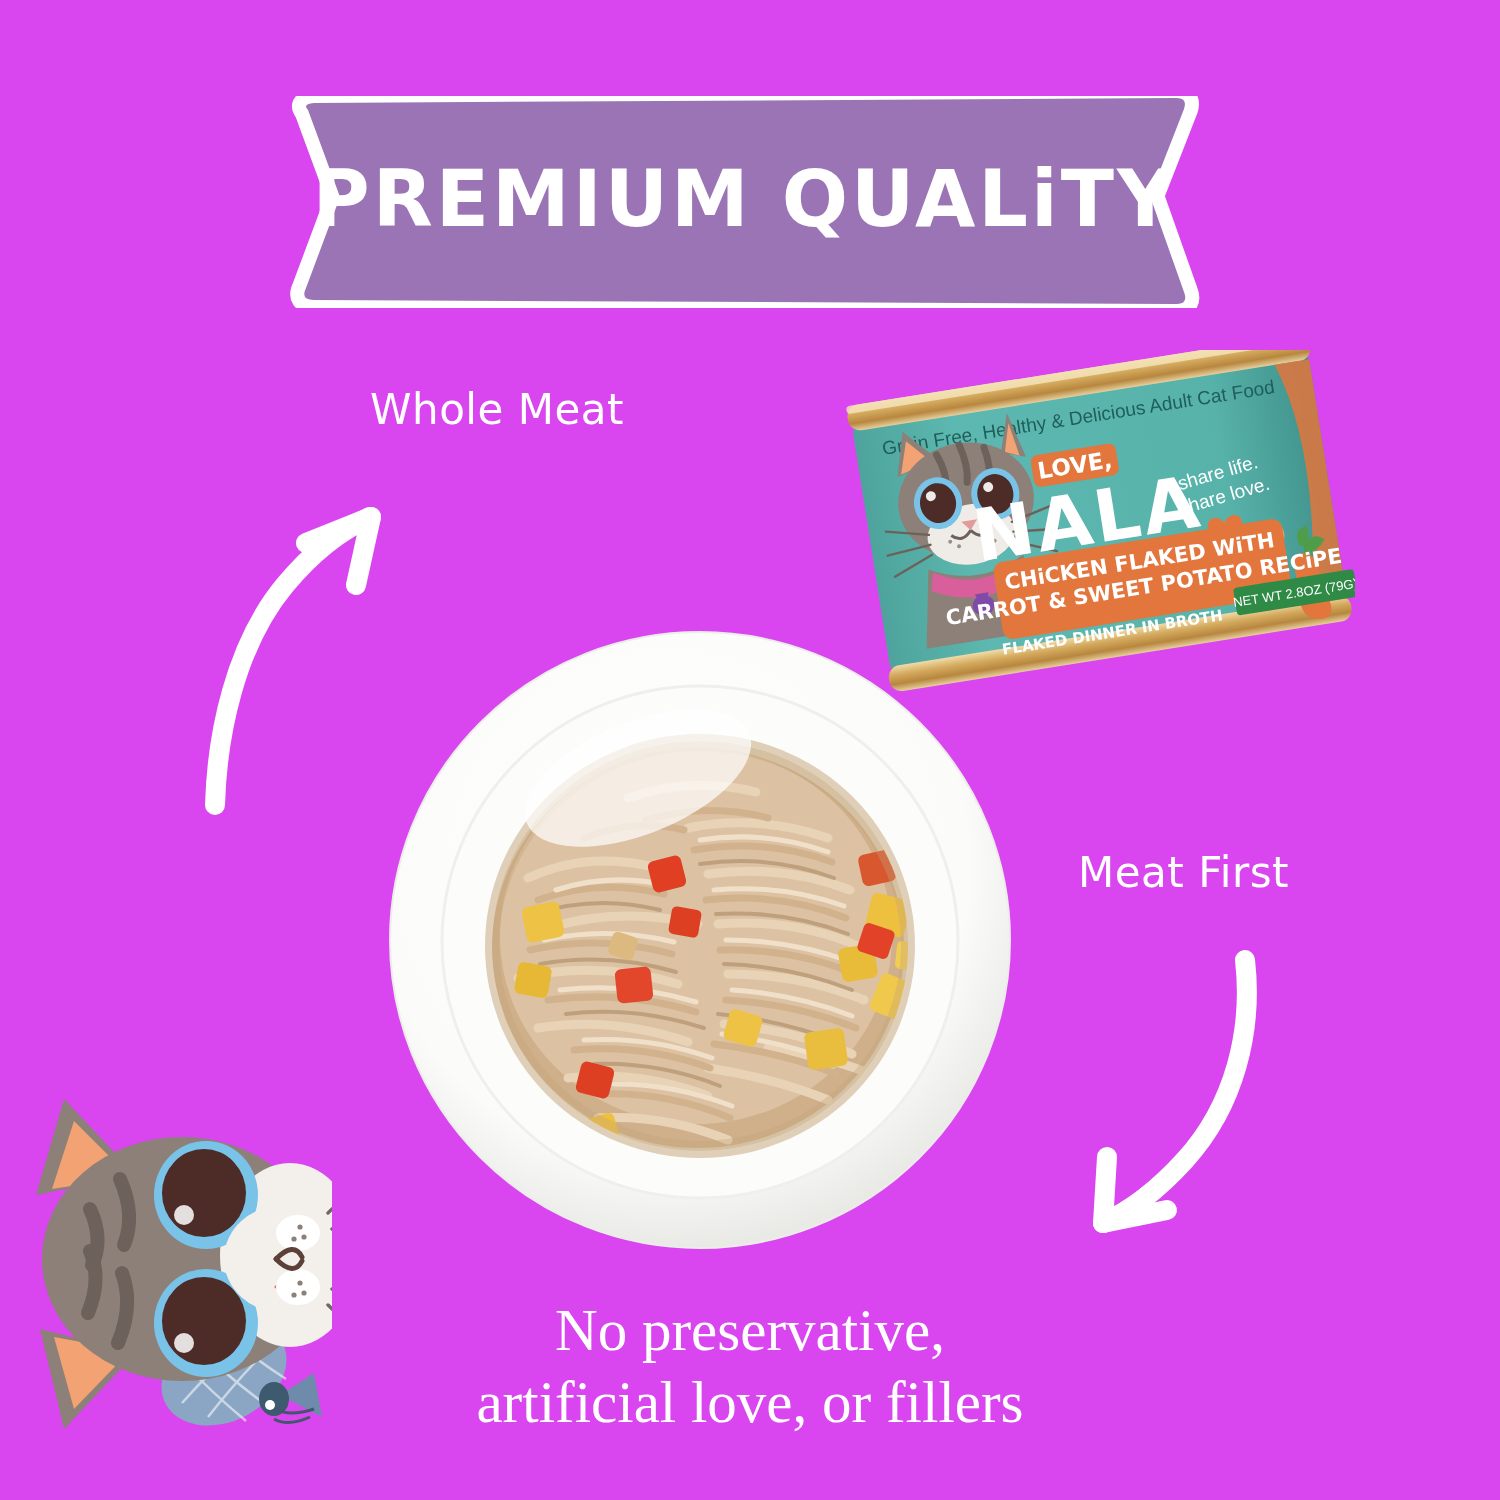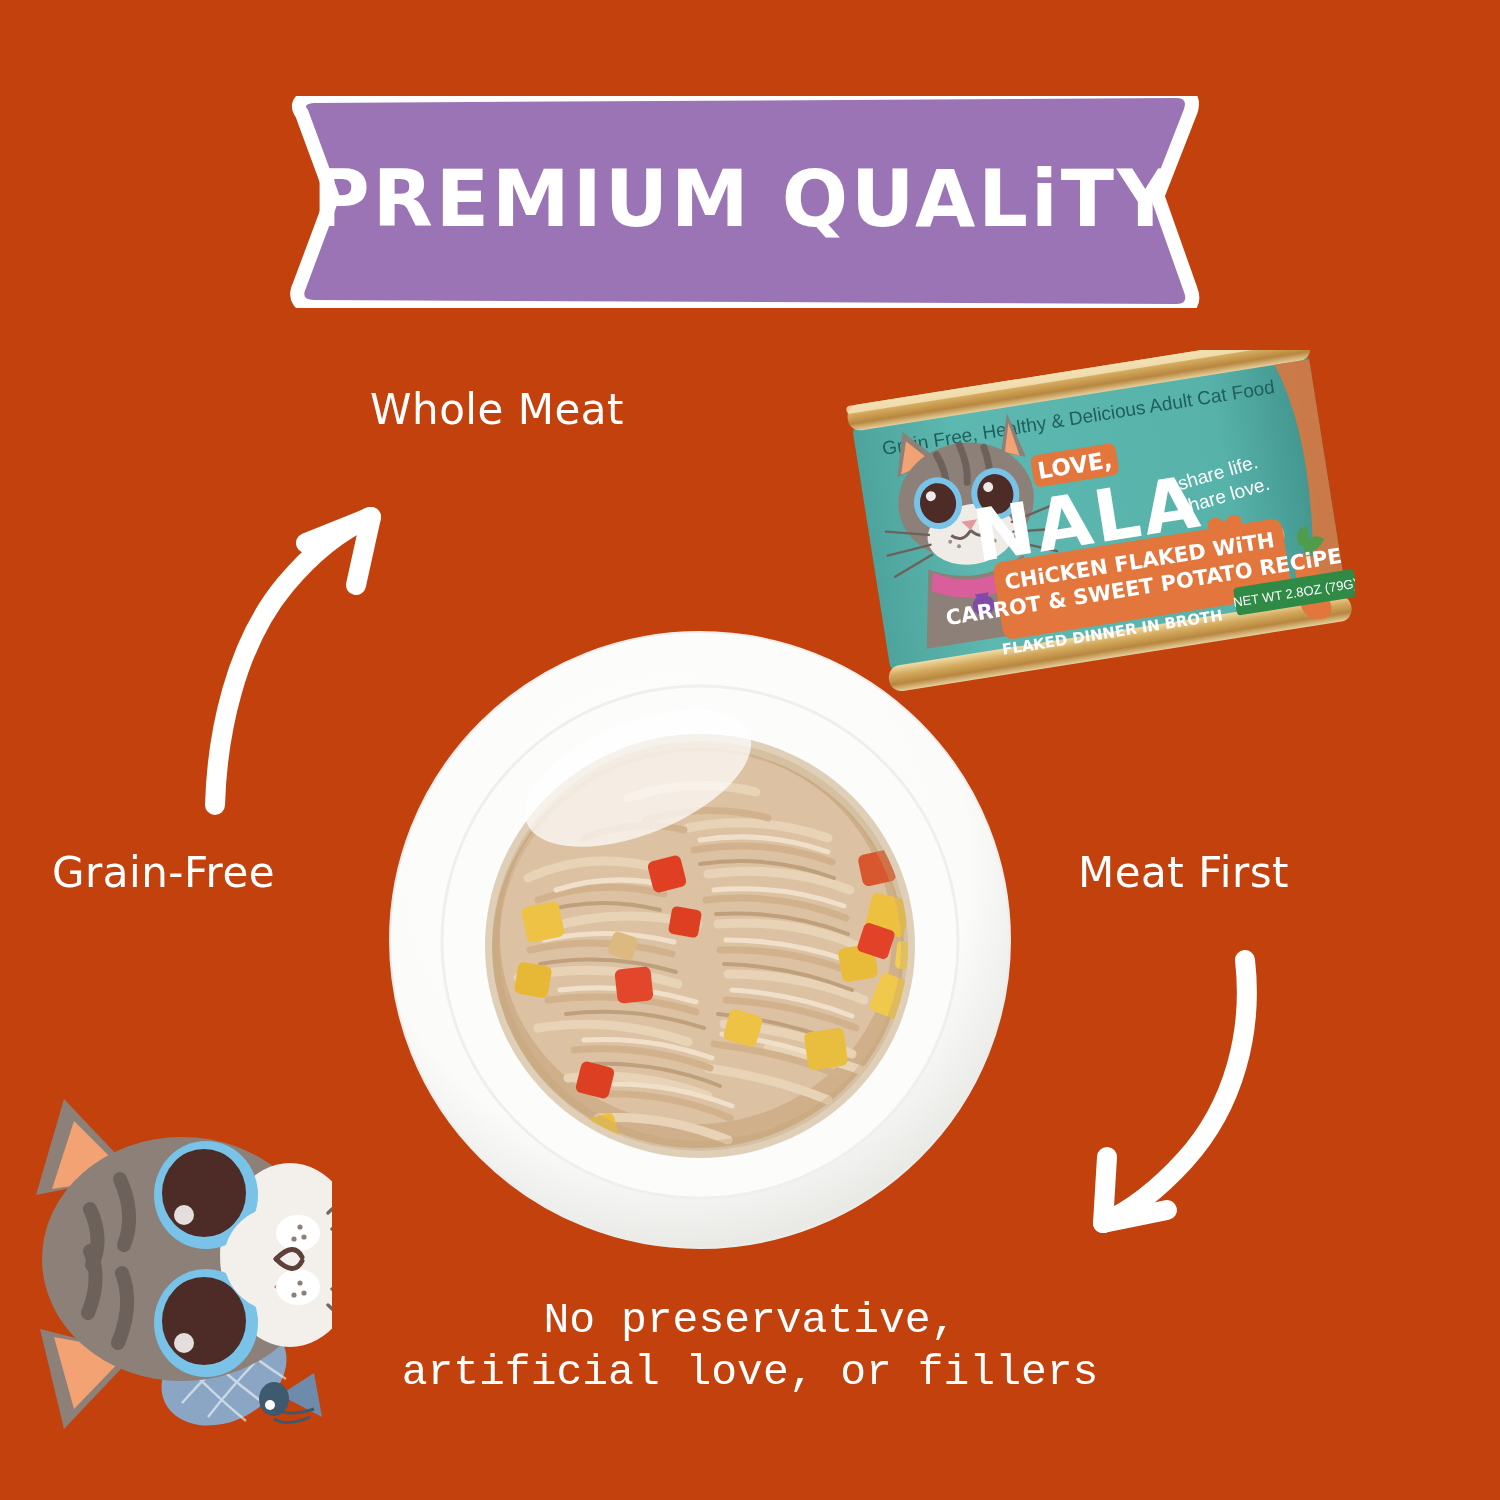--- a/index.html
+++ b/index.html
@@ -5,21 +5,21 @@
   html, body {
     margin: 0;
     padding: 0;
     background: #ffffff;
   }
   #stage {
     position: relative;
     width: 1500px;
     height: 1500px;
     overflow: hidden;
-    background: #c2410c;
+    background: #d946ef;
     font-family: "Liberation Sans", sans-serif;
   }
 
   
   .banner-wrap {
     position: absolute;
     left: 272px;
     top: 96px;
     width: 945px;
     height: 212px;
@@ -57,23 +57,23 @@
   #feat-grain-free { left: 52px;  top: 848px; }
   #feat-meat-first { left: 1078px; top: 848px; }
 
   .caption {
     position: absolute;
     left: 0;
     right: 0;
     top: 1295px;
     text-align: center;
     color: #ffffff;
-    font-size: 43px;
+    font-size: 59px;
     line-height: 1.22;
-    font-family: Liberation Mono, monospace;
+    font-family: Liberation Serif, serif;
   }
 
   
   .arrow { position: absolute; }
   #arrow-up   { left: 175px; top: 485px; width: 240px; height: 340px; }
   #arrow-down { left: 1045px; top: 935px; width: 260px; height: 310px; }
 
   
   #bowl-wrap {
     position: absolute;
@@ -120,21 +120,20 @@
     <path d="M 196 32 L 181 100" fill="none" stroke="#ffffff" stroke-width="20" stroke-linecap="round"></path>
   </svg>
 
   <svg class="arrow" id="arrow-down" viewBox="0 0 260 310">
     <path d="M 200 25 C 208 95 190 170 140 225 C 110 258 85 276 58 288" fill="none" stroke="#ffffff" stroke-width="20" stroke-linecap="round"></path>
     <path d="M 58 288 L 62 222" fill="none" stroke="#ffffff" stroke-width="20" stroke-linecap="round"></path>
     <path d="M 58 288 L 122 275" fill="none" stroke="#ffffff" stroke-width="20" stroke-linecap="round"></path>
   </svg>
 
   <div class="feat" id="feat-whole-meat">Whole Meat</div>
-  <div class="feat" id="feat-grain-free">Grain-Free</div>
   <div class="feat" id="feat-meat-first">Meat First</div>
 
   <div class="caption">
     <div>No preservative,</div>
     <div>artificial love, or fillers</div>
   </div>
 
   <div id="bowl-wrap">
     <svg viewBox="0 0 624 624">
       <defs>

